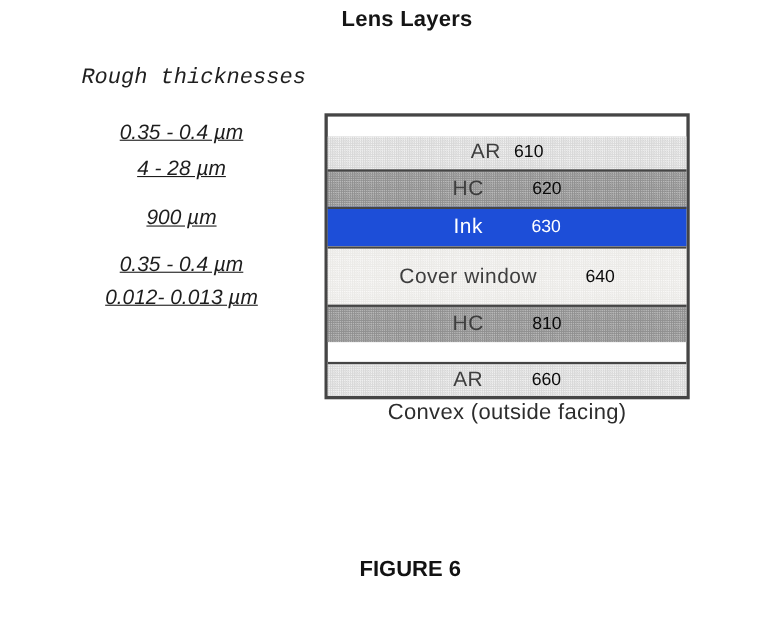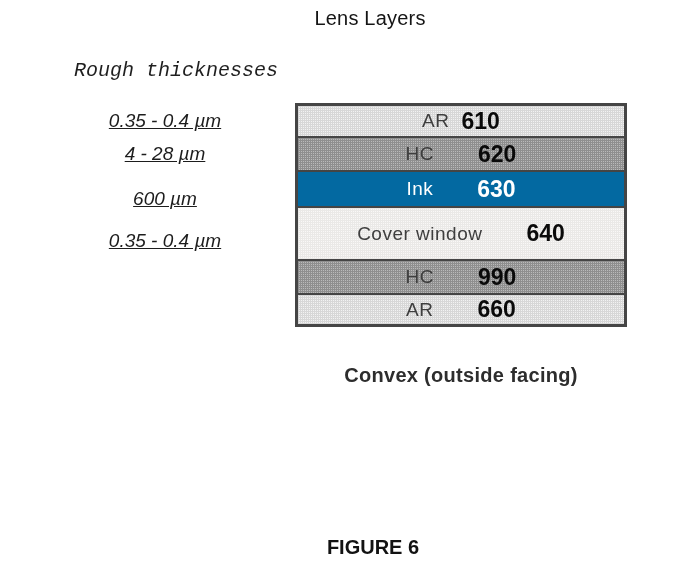--- a/index.html
+++ b/index.html
@@ -2,21 +2,21 @@
 <html><head>
 <meta charset="utf-8">
 <style>
   html,body{margin:0;padding:0;background:#ffffff;}
   .page{
     position:relative;width:700px;height:584px;background:#ffffff;overflow:hidden;
     font-family:"Liberation Sans", sans-serif;color:#1c1c1c;
   }
   .title{
     position:absolute;top:7px;left:370px;transform:translateX(-50%);
-    font-size:20px;font-weight:normal;letter-spacing:0.2px;color:#151515;white-space:nowrap;
+    font-size:20px;font-weight:bold;letter-spacing:0.2px;color:#151515;white-space:nowrap;
   }
   .left-heading{
     position:absolute;top:59px;left:74px;font-size:20px;font-style:italic;color:#1f1f1f;white-space:nowrap;font-family:Liberation Mono, monospace;
   }
   .labels{position:absolute;left:40px;top:106px;width:250px;}
   .lbl{
     display:flex;align-items:center;justify-content:center;
     font-size:19px;font-style:italic;color:#1d1d1d;white-space:nowrap;text-decoration:underline;
   }
   .lbl.r1{height:30px}.lbl.r2{height:34px}.lbl.r3{height:36px}.lbl.r4{height:53px}
@@ -35,60 +35,62 @@
   .layer:nth-child(2){height:32px}
   .layer:nth-child(3){height:34px}
   .layer:nth-child(4){height:51px}
   .layer:nth-child(5){height:32px}
   .layer:nth-child(6){height:29px}
   .layer:nth-child(7){height:27px}
 
   .l-light{
     background-color:#e3e3e3;
     background-image:conic-gradient(from 90deg at 1px 1px, rgba(255,255,255,0.55) 90deg, rgba(0,0,0,0.05) 0);
+    margin-top:18px;
   }
   .l-mid{
     background-color:#a7a7a7;
     background-image:conic-gradient(from 90deg at 1px 1px, rgba(255,255,255,0.22) 90deg, rgba(0,0,0,0.14) 0);
   }
-  .l-ink{background-color:#0369a1;}
+  .l-ink{background-color:#1d4ed8;}
   .l-window{
     background-color:#f2f1ee;
     background-image:conic-gradient(from 90deg at 1px 1px, rgba(255,255,255,0.5) 90deg, rgba(0,0,0,0.03) 0);
     justify-content:center;
   }
 
   .lname{font-size:19px;color:#3e3e3e;letter-spacing:0.5px;white-space:nowrap;}
-  .lref{font-size:23px;font-weight:bold;color:#0a0a0a;white-space:nowrap;}
+  .lref{font-size:16px;font-weight:normal;color:#0a0a0a;white-space:nowrap;}
   .l-ink .lname{color:#ffffff;}
   .l-ink .lref{color:#ffffff;}
 
   .caption{
     position:absolute;top:364px;left:295px;width:332px;text-align:center;
-    font-size:20px;color:#2d2d2d;letter-spacing:0.3px;white-space:nowrap;font-weight:bold;
+    font-size:20px;color:#2d2d2d;letter-spacing:0.3px;white-space:nowrap;
   }
   .figure-label{
-    position:absolute;top:536px;left:373px;transform:translateX(-50%);
+    position:absolute;top:507px;left:373px;transform:translateX(-50%);
     font-size:20px;font-weight:bold;color:#121212;white-space:nowrap;
   }
 </style>
 </head>
 <body>
 
 <div class="page">
 
   <div class="title">Lens Layers</div>
 
   <div class="left-heading">Rough thicknesses</div>
 
   <div class="labels">
     <div class="lbl r1">0.35 - 0.4 µm</div>
     <div class="lbl r3">4 - 28 µm</div>
-    <div class="lbl r4">600 µm</div>
+    <div class="lbl r4">900 µm</div>
     <div class="lbl r6">0.35 - 0.4 µm</div>
+    <div class="lbl r7">0.012- 0.013 µm</div>
   </div>
 
   <div class="stack">
     <div class="layer l-light">
       <span class="lname">AR</span>
       <span class="lref">610</span>
     </div>
     <div class="layer l-mid">
       <span class="lname">HC</span>
       <span class="lref">620</span>
@@ -96,21 +98,21 @@
     <div class="layer l-ink">
       <span class="lname">Ink</span>
       <span class="lref">630</span>
     </div>
     <div class="layer l-window">
       <span class="lname">Cover window</span>
       <span class="lref">640</span>
     </div>
     <div class="layer l-mid">
       <span class="lname">HC</span>
-      <span class="lref">990</span>
+      <span class="lref">810</span>
     </div>
     <div class="layer l-light">
       <span class="lname">AR</span>
       <span class="lref">660</span>
     </div>
   </div>
 
   <div class="caption">Convex (outside facing)</div>
 
   <div class="figure-label">FIGURE 6</div>

